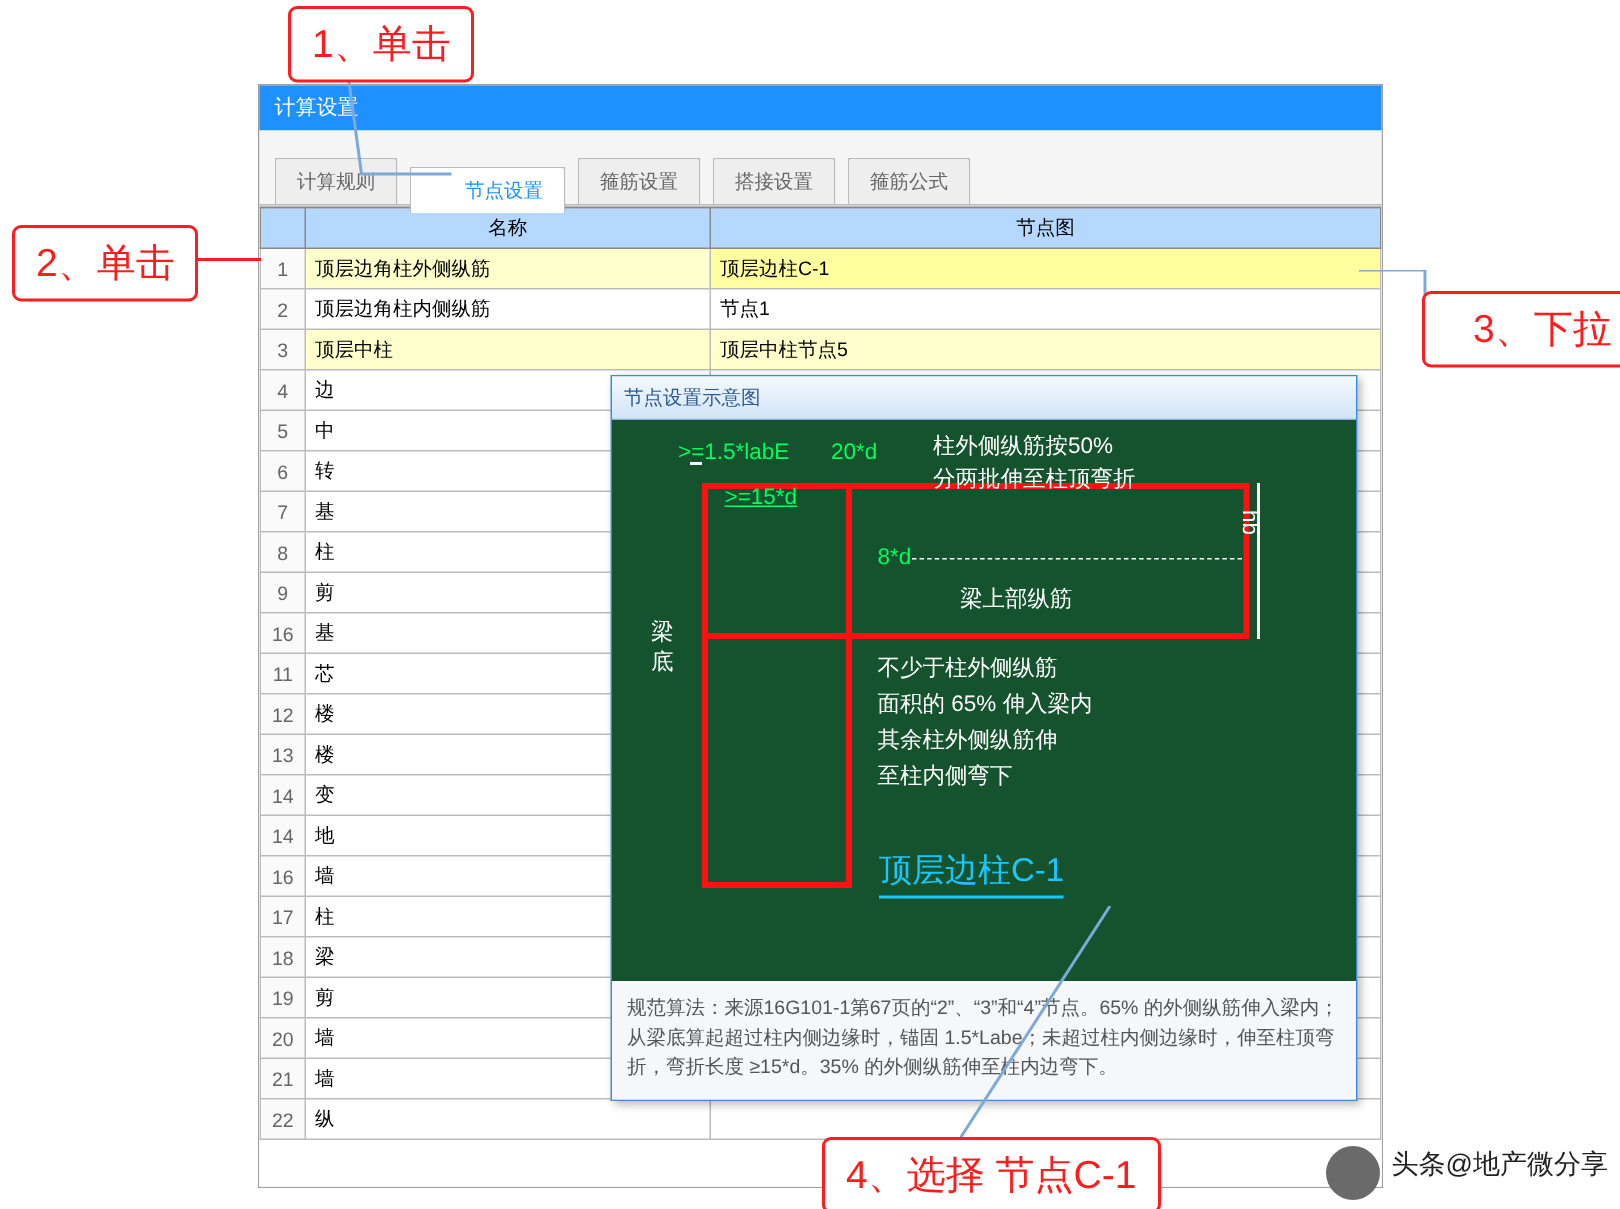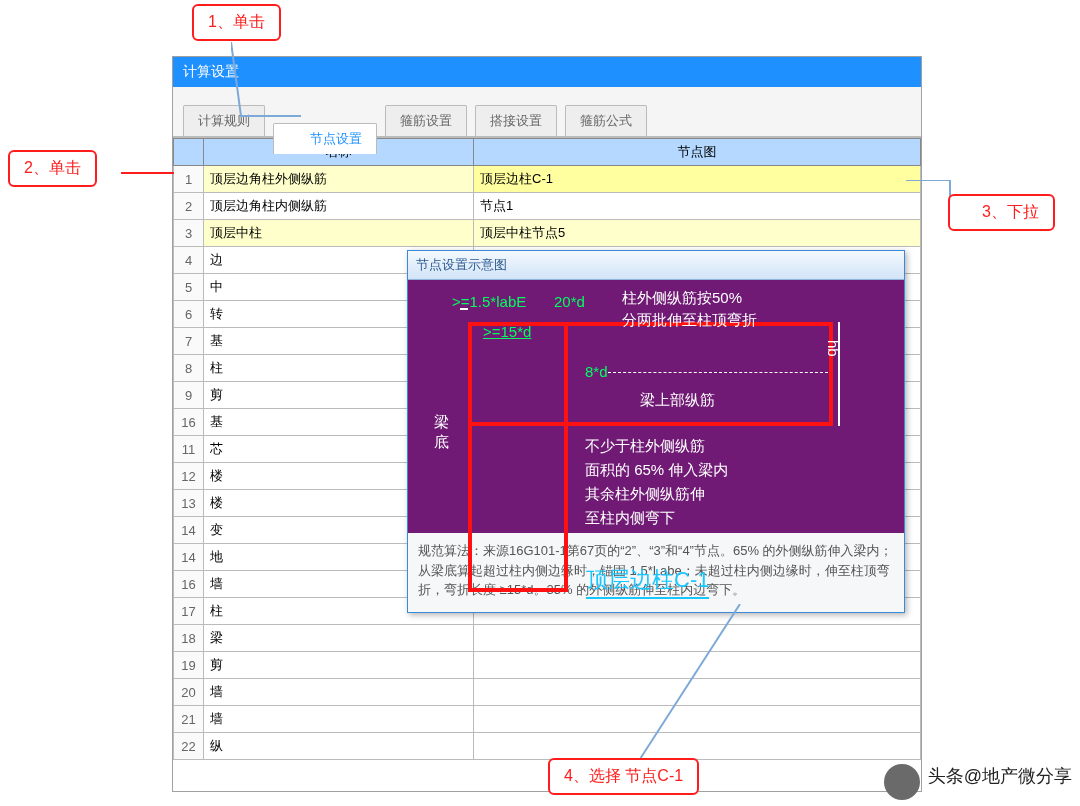--- a/index.html
+++ b/index.html
@@ -40,21 +40,21 @@
     border: 1px solid #bbb;
     border-bottom: none;
     color: #666;
     cursor: pointer;
     border-radius: 2px 2px 0 0;
   }
   .tab.active {
     background: #fff;
     color: #1e90ff;
     position: relative;
-    top: 18px;
+    top: 6px;
     padding-left: 36px;
   }
   .main-row {
     display: flex;
     background: #fff;
     border-top: 1px solid #bbb;
     height: 654px;
   }
   .sidebar {
     width: 170px;
@@ -107,22 +107,22 @@
     box-shadow: 2px 2px 6px rgba(0,0,0,0.3);
   }
   .popup-title {
     background: linear-gradient(#f4f9ff,#d1e4f7);
     border-bottom: 1px solid #8fb4da;
     color: #2c5a8e;
     padding: 5px 8px;
     font-size: 13px;
   }
   .diagram {
-    background: #701a75;
-    height: 253px;
+    background: #14532d;
+    height: 374px;
     position: relative;
   }
   .di-txt { position:absolute; color:#fff; font-size:15px; line-height:1.3; }
   .di-green { color:#00ff5e; }
   .di-highlight { color:#19c7ff; font-size:22px; }
   .di-red { position:absolute; border:4px solid #ff1111; }
   .di-white { position:absolute; border:1px solid #fff; }
   .di-dash { position:absolute; border-top:1px dashed #fff; }
   .popup-note {
     padding: 8px 10px 12px 10px;
@@ -130,21 +130,21 @@
     font-size: 13px;
     line-height: 1.5;
     background:#f5f7f9;
   }
   
   .callout {
     position: absolute;
     border: 2px solid #ff1c1c;
     border-radius: 6px;
     padding: 6px 14px;
-    font-size: 16px;
+    font-size: 26px;
     color: #ff1c1c;
     background: #fff;
     z-index: 40;
     white-space: nowrap;
   }
   .leader {
     position: absolute;
     background: #ff1c1c;
     z-index: 35;
   }

